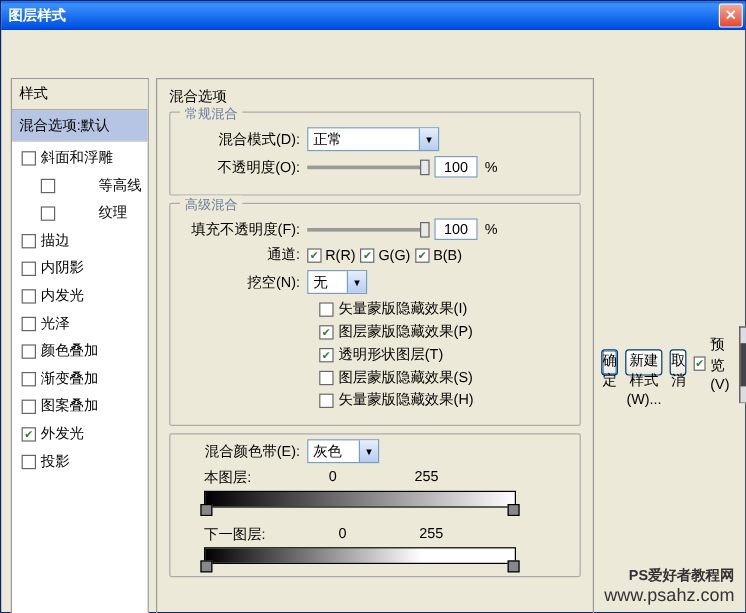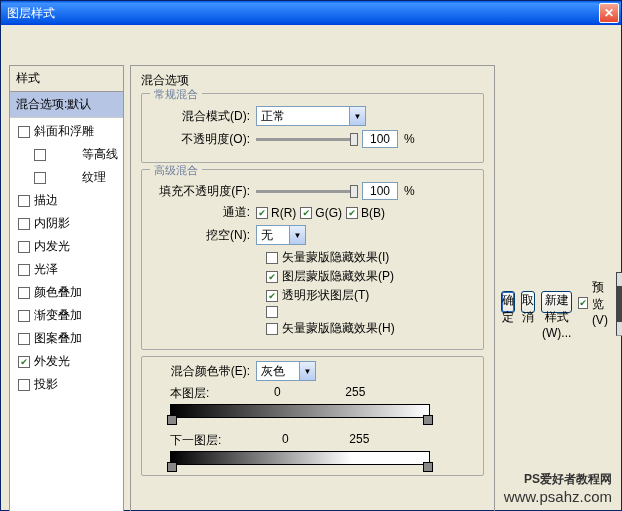--- a/index.html
+++ b/index.html
@@ -1,19 +1,19 @@
 <!DOCTYPE html>
 <html><head>
 <meta charset="utf-8">
 <style>
 * { box-sizing: border-box; margin: 0; padding: 0; font-family: "SimSun", "Microsoft YaHei", sans-serif; font-size: 12px; }
 body { background: #ece9d8; width: 622px; height: 511px; position: relative; }
 .dialog { width: 622px; height: 511px; border: 1px solid #0a246a; background: #ece9d8; }
 .titlebar { height: 24px; background: linear-gradient(to bottom, #0058e6, #3d91ff 10%, #0054e3 90%, #003dd9); display: flex; align-items: center; padding: 0 2px 0 6px; }
-.titlebar-text { color: #fff; font-weight: normal; flex: 1; }
+.titlebar-text { color: #fff; font-weight: bold; flex: 1; }
 .close-btn { width: 20px; height: 20px; background: linear-gradient(to bottom, #f5a793, #e8472f); border: 1px solid #fff; border-radius: 2px; display: flex; align-items: center; justify-content: center; color: #fff; font-weight: bold; cursor: pointer; }
 .content { display: flex; padding: 8px; gap: 6px; height: calc(100% - 24px); margin-top: 32px; }
 .left-panel { width: 115px; border: 1px solid #999; background: #fff; }
 .left-header { background: #ece9d8; padding: 4px 6px; border-bottom: 1px solid #999; }
 .left-sel { background: #b6c5e4; padding: 4px 6px; border-bottom: 1px solid #ccc; }
 .style-list { padding: 2px 0; }
 .style-item { display: flex; align-items: center; padding: 3px 4px 3px 8px; gap: 4px; }
 .style-item.indent { padding-left: 24px; gap: 36px; }
 .chk { width: 12px; height: 12px; border: 1px solid #666; background: #fff; display: inline-flex; align-items: center; justify-content: center; font-size: 9px; color: #2a7e2a; }
 .chk.checked::after { content: "✔"; }
@@ -172,20 +172,21 @@
             <div class="chk-col">
               <span class="chk checked"></span>
               <span>图层蒙版隐藏效果(P)</span>
             </div>
             <div class="chk-col">
               <span class="chk checked"></span>
               <span>透明形状图层(T)</span>
             </div>
             <div class="chk-col">
               <span class="chk"></span>
+              <span>图层蒙版隐藏效果(S)</span>
             </div>
             <div class="chk-col">
               <span class="chk"></span>
               <span>矢量蒙版隐藏效果(H)</span>
             </div>
           </div>
       </div>
 
       <div class="group">
         <div class="row" style="margin-top:-4px">
@@ -213,22 +214,22 @@
         </div>
         <div class="gradient-bar grad2">
           <div class="grad-thumb" style="left:-4px"></div>
           <div class="grad-thumb" style="right:-4px"></div>
         </div>
       </div>
     </div>
 
     <div class="right-panel">
       <button class="btn default">确定</button>
+      <button class="btn">新建样式(W)...</button>
       <button class="btn">取消</button>
-      <button class="btn">新建样式(W)...</button>
       <div class="preview-chk">
         <span class="chk checked"></span>
         <span>预览(V)</span>
       </div>
       <div class="preview-box">
         <div class="preview-inner"></div>
       </div>
     </div>
   </div>
 </div>

